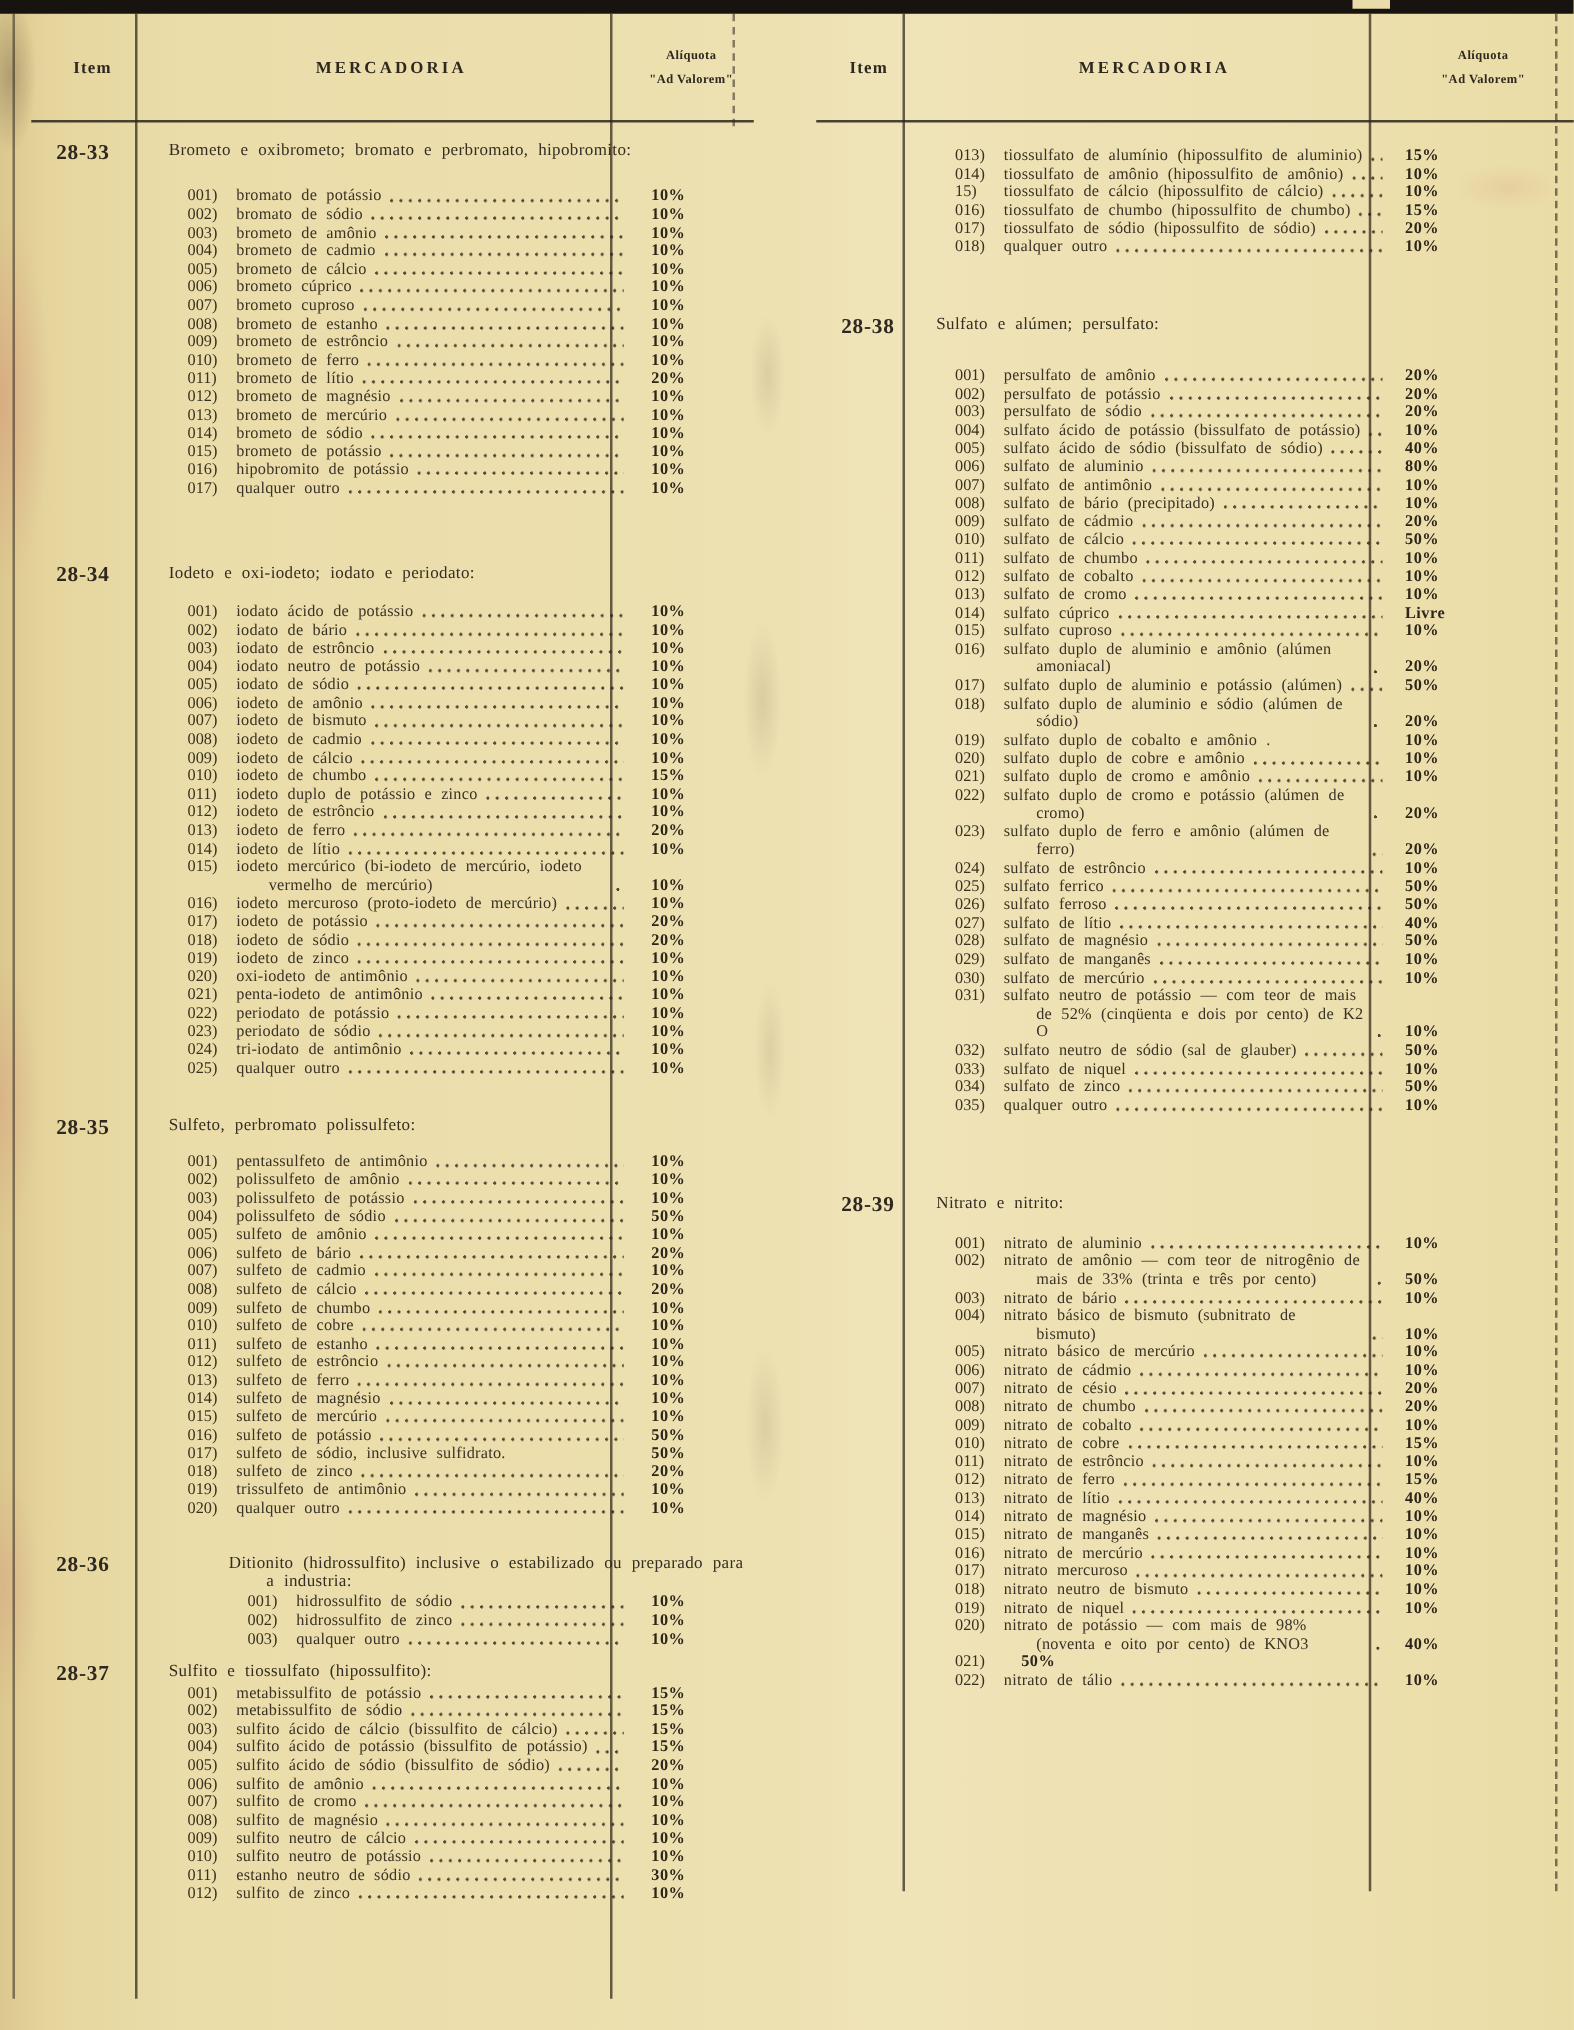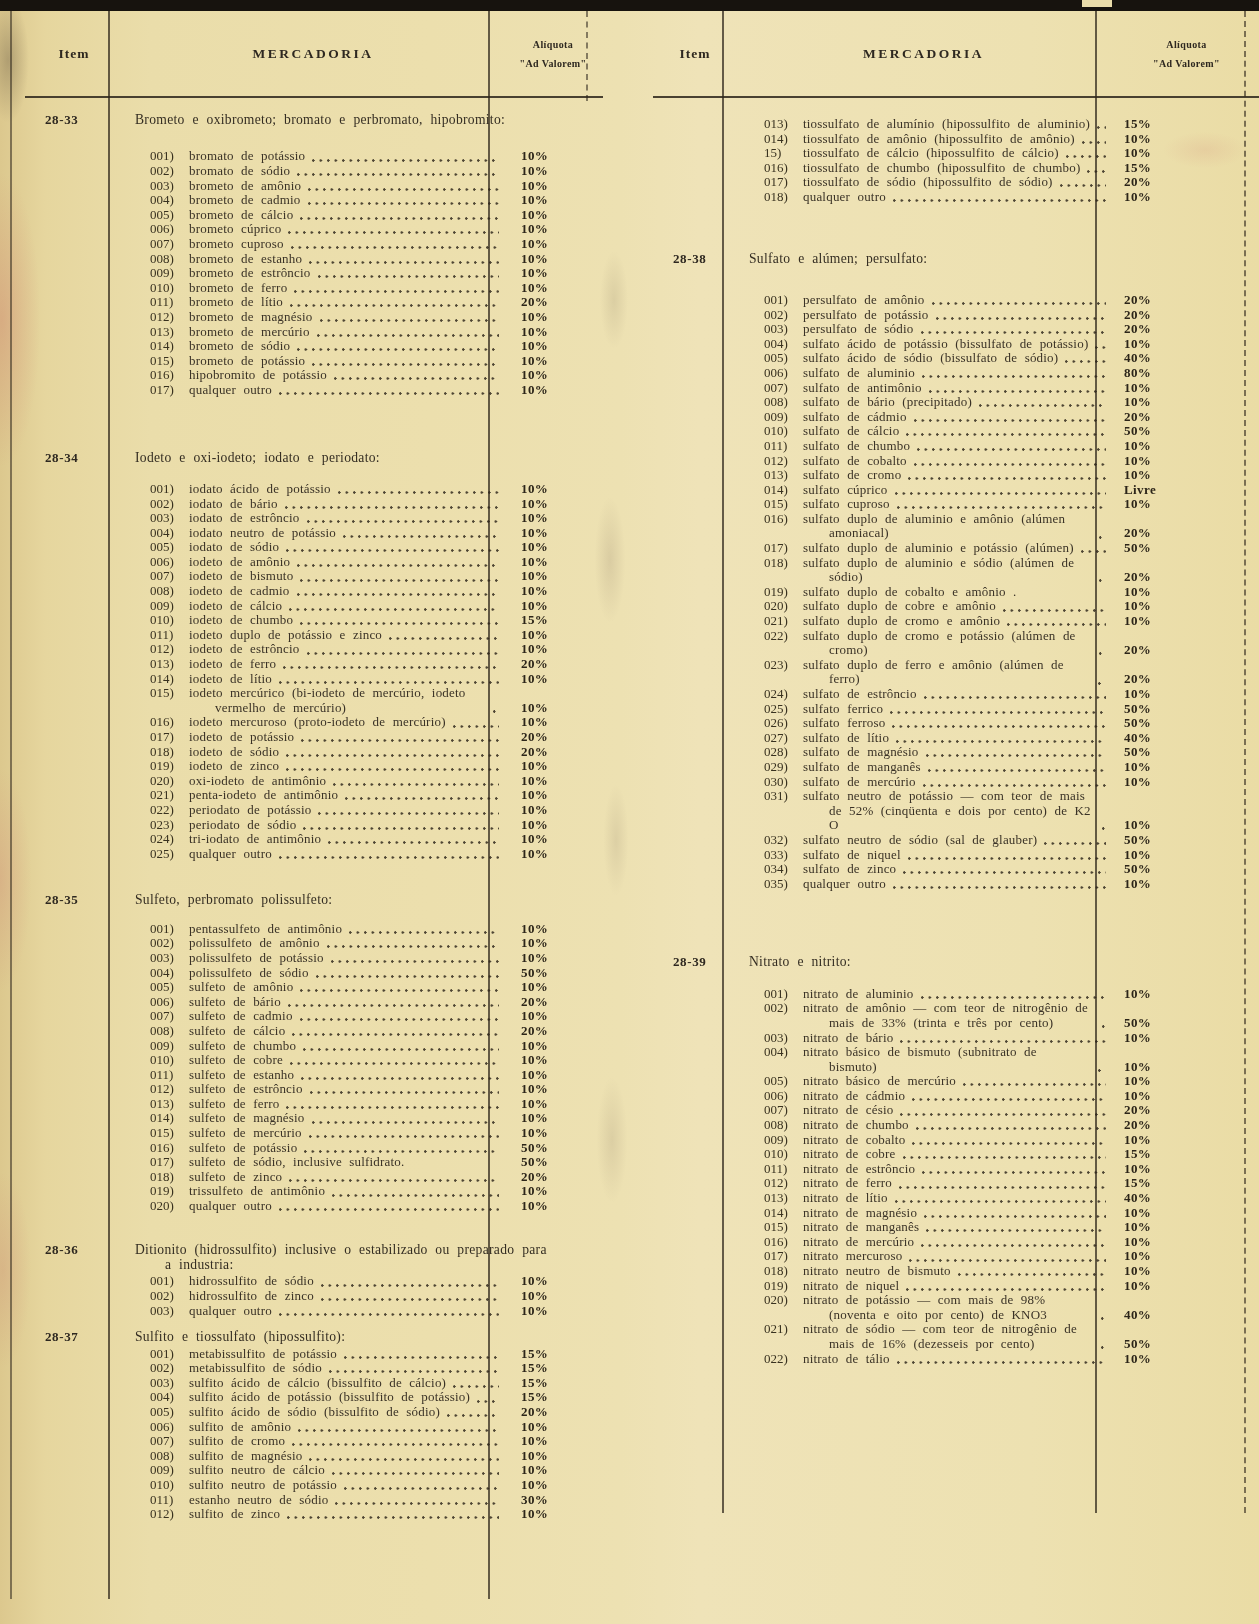--- a/index.html
+++ b/index.html
@@ -43,21 +43,21 @@
   .t-left .vl-value{left:478px;}
   .t-left .vl-right{left:576px;bottom:1510px;border-left:2px dashed rgba(46,38,27,0.55);}
   .t-right .vl-item{left:84px;}
   .t-right .vl-value{left:457px;}
   .t-right .vl-right{left:606px;border-left:2px dashed rgba(46,38,27,0.6);}
 
   
   .sec{display:grid;}
   .t-left .sec{grid-template-columns:98px 1fr;}
   .t-right .sec{grid-template-columns:84px 1fr;}
-  .sec-item{padding-left:20px;font-weight:700;font-size:13px;letter-spacing:0.6px;color:#2e2820;}
+  .sec-item{padding-left:20px;font-weight:700;font-size:17px;letter-spacing:0.6px;color:#2e2820;}
   .sec-title{font-size:13.6px;line-height:15.4px;letter-spacing:0.3px;word-spacing:0.3em;
              max-width:385px;padding-left:42px;text-indent:-30px;color:#342d22;}
   .sec-title:empty{display:none;}
 
   
   .entry{display:flex;line-height:14.6px;font-size:13px;}
   .code{flex:none;width:66px;padding-left:27px;box-sizing:border-box;color:#38311f;}
   .desc{flex:1;min-width:0;display:flex;align-items:stretch;}
   .desc .txt{word-spacing:0.3em;letter-spacing:0.2px;padding-left:26px;text-indent:-26px;color:#3a3226;}
   .desc::after{content:"";flex:1 1 8px;height:3px;align-self:flex-end;margin:0 4px 2.5px 7px;
@@ -597,21 +597,21 @@
     <span class="code">020)</span>
     <span class="desc">
                 <span class="txt">qualquer outro</span>
               </span>
     <span class="value">10%</span>
   </div>
 </div>
     </div>
   </div>
 
-  <div class="sec" style="margin-top: 28px;">
+  <div class="sec" style="margin-top: 28px; gap: 48px;">
     <div class="sec-item">28-36</div>
     <div class="sec-body">
       <div class="sec-title">Ditionito (hidrossulfito) inclusive o estabilizado ou preparado para a industria:</div>
       <div class="sec-entries" style="margin-top: 2px;">
   <div class="entry">
     <span class="code">001)</span>
     <span class="desc">
                 <span class="txt">hidrossulfito de sódio</span>
               </span>
     <span class="value">10%</span>
@@ -1260,23 +1260,20 @@
   <div class="entry">
     <span class="code">020)</span>
     <span class="desc">
                 <span class="txt">nitrato de potássio — com mais de 98% (noventa e oito por cento) de KNO3</span>
               </span>
     <span class="value">40%</span>
   </div>
 
   <div class="entry">
     <span class="code">021)</span>
-    <span class="desc">
-                <span class="txt">nitrato de sódio — com teor de nitrogênio de mais de 16% (dezesseis por cento)</span>
-              </span>
     <span class="value">50%</span>
   </div>
 
   <div class="entry">
     <span class="code">022)</span>
     <span class="desc">
                 <span class="txt">nitrato de tálio</span>
               </span>
     <span class="value">10%</span>
   </div>

